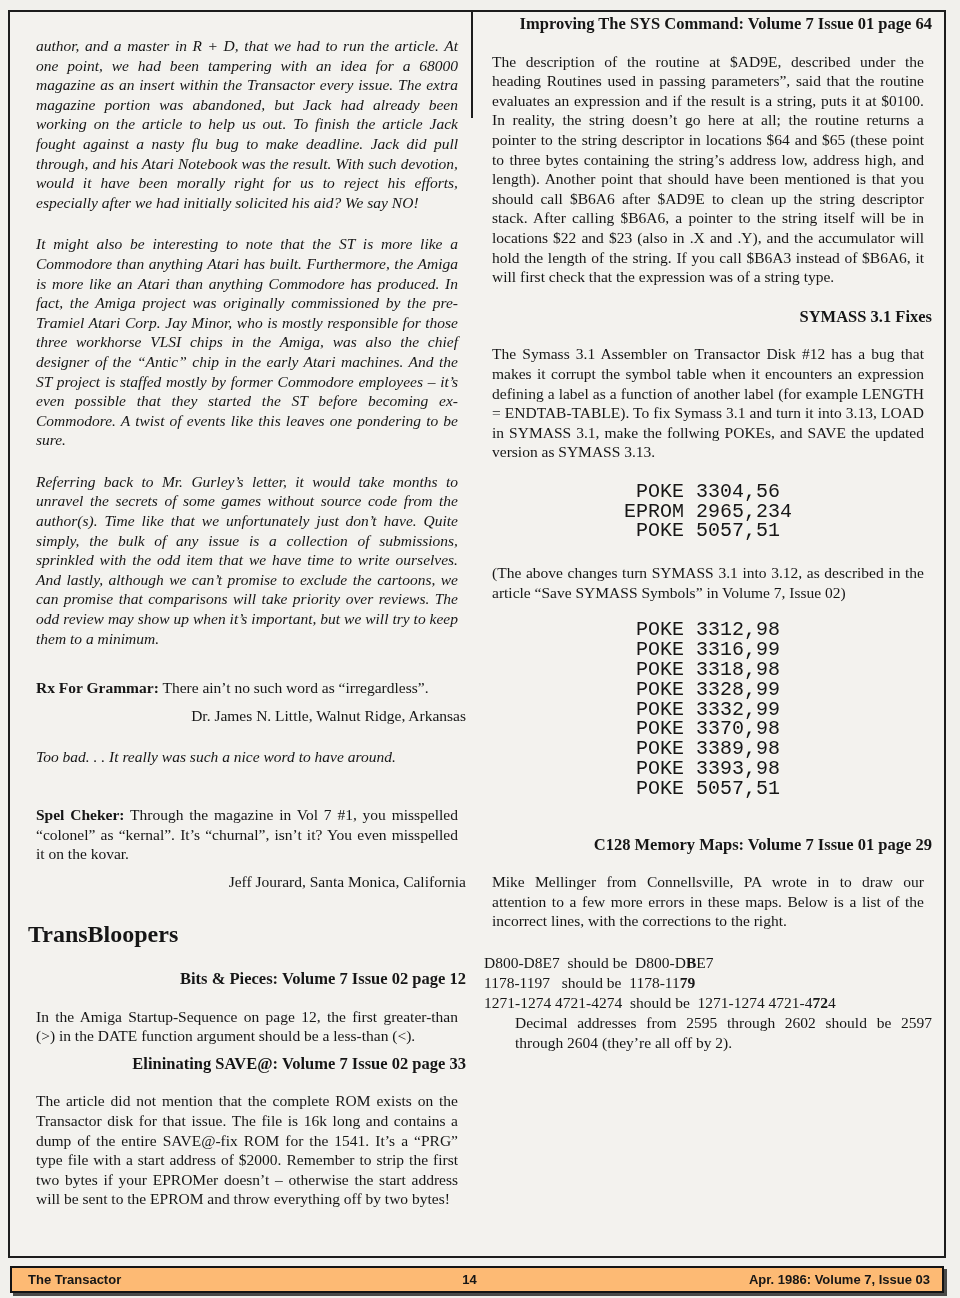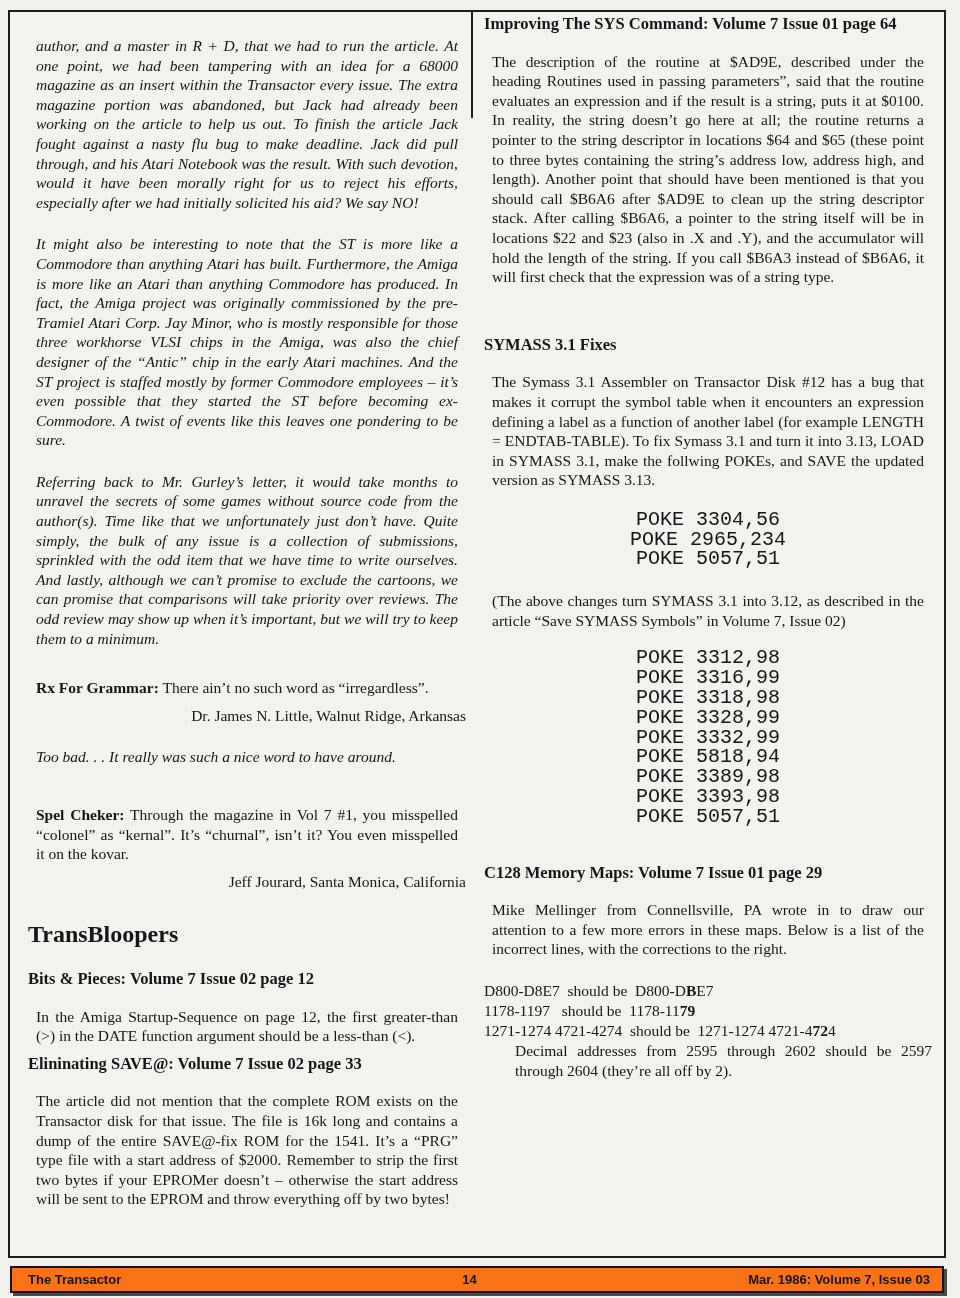--- a/index.html
+++ b/index.html
@@ -39,21 +39,21 @@
 
   .mt-sm { margin-top: 18px; }
   .mt-md { margin-top: 22px; }
   .mt-lg { margin-top: 30px; }
   .mt-xl { margin-top: 40px; }
 
   .section-heading {
     font-weight: bold;
     font-size: 16.5px;
     margin: 0;
-    text-align: left;
+    text-align: right;
   }
   .inline-label { font-weight: bold; }
   .attribution { text-align: right; margin: 0; }
 
   .bloopers-title {
     font-weight: bold;
     font-size: 24px;
     margin: 34px 0 0 0;
   }
 
@@ -69,21 +69,21 @@
     margin: 0;
     line-height: 20px;
   }
   .corrections b { font-weight: bold; }
 
   .footer-bar {
     position: absolute;
     left: 10px; top: 1266px;
     width: 930px; height: 23px;
     border: 2px solid #141414;
-    background: #f97316;
+    background: #fdba74;
     box-shadow: 3px 3px 0 #4a4a48;
     font-family: "Liberation Sans", "DejaVu Sans", sans-serif;
     font-weight: bold;
     font-size: 13px;
     display: flex;
     align-items: center;
   }
   .footer-left  { position: absolute; left: 16px; }
   .footer-center{ position: absolute; left: 0; right: 15px; text-align: center; }
   .footer-right { position: absolute; right: 12px; }
@@ -113,51 +113,51 @@
   <p class="para mt-sm">In the Amiga Startup-Sequence on page 12, the first greater-than (&gt;) in the DATE function argument should be a less-than (&lt;).</p>
 
   <h2 class="section-heading mt-xl">Elininating SAVE@: Volume 7 Issue 02 page 33</h2>
   <p class="para mt-sm">The article did not mention that the complete ROM exists on the Transactor disk for that issue. The file is 16k long and contains a dump of the entire SAVE@-fix ROM for the 1541. It’s a “PRG” type file with a start address of $2000. Remember to strip the first two bytes if your EPROMer doesn’t – otherwise the start address will be sent to the EPROM and throw everything off by two bytes!</p>
 </div>
 
 <div class="col col-right">
   <h2 class="section-heading">Improving The SYS Command: Volume 7 Issue 01 page 64</h2>
   <p class="para mt-sm">The description of the routine at $AD9E, described under the heading Routines used in passing parameters”, said that the routine evaluates an expression and if the result is a string, puts it at $0100. In reality, the string doesn’t go here at all; the routine returns a pointer to the string descriptor in locations $64 and $65 (these point to three bytes containing the string’s address low, address high, and length). Another point that should have been mentioned is that you should call $B6A6 after $AD9E to clean up the string descriptor stack. After calling $B6A6, a pointer to the string itself will be in locations $22 and $23 (also in .X and .Y), and the accumulator will hold the length of the string. If you call $B6A3 instead of $B6A6, it will first check that the expression was of a string type.</p>
 
-  <h2 class="section-heading" style="margin-top:48px;">SYMASS 3.1 Fixes</h2>
+  <h2 class="section-heading" style="margin-top:20px;">SYMASS 3.1 Fixes</h2>
   <p class="para mt-sm">The Symass 3.1 Assembler on Transactor Disk #12 has a bug that makes it corrupt the symbol table when it encounters an expression defining a label as a function of another label (for example LENGTH = ENDTAB-TABLE). To fix Symass 3.1 and turn it into 3.13, LOAD in SYMASS 3.1, make the follwing POKEs, and SAVE the updated version as SYMASS 3.13.</p>
 
   <div class="code-block">
     <div>POKE 3304,56</div>
-    <div>POKE 2965,234</div>
+    <div>EPROM 2965,234</div>
     <div>POKE 5057,51</div>
   </div>
 
   <p class="para mt-md">(The above changes turn SYMASS 3.1 into 3.12, as described in the article “Save SYMASS Symbols” in Volume 7, Issue 02)</p>
 
   <div class="code-block" style="margin-top:18px;">
     <div>POKE 3312,98</div>
     <div>POKE 3316,99</div>
     <div>POKE 3318,98</div>
     <div>POKE 3328,99</div>
     <div>POKE 3332,99</div>
-    <div>POKE 5818,94</div>
+    <div>POKE 3370,98</div>
     <div>POKE 3389,98</div>
     <div>POKE 3393,98</div>
     <div>POKE 5057,51</div>
   </div>
 
   <h2 class="section-heading" style="margin-top:36px;">C128 Memory Maps: Volume 7 Issue 01 page 29</h2>
   <p class="para mt-sm">Mike Mellinger from Connellsville, PA wrote in to draw our attention to a few more errors in these maps. Below is a list of the incorrect lines, with the corrections to the right.</p>
 
   <div class="corrections mt-md">
     <div class="correction-line"><span>D800-D8E7  should be  D800-D</span><b>B</b><span>E7</span></div>
     <div class="correction-line"><span>1178-1197   should be  1178-11</span><b>79</b></div>
     <div class="correction-line"><span>1271-1274 4721-4274  should be  1271-1274 4721-4</span><b>72</b><span>4</span></div>
     <div class="correction-line para" style="white-space:normal; text-align:justify;margin-left:31px;"><span>Decimal addresses from 2595 through 2602 should be 2597 through 2604 (they’re all off by 2).</span></div>
   </div>
 </div>
 
 <div class="footer-bar">
   <span class="footer-left">The Transactor</span>
   <span class="footer-center">14</span>
-  <span class="footer-right">Mar. 1986: Volume 7, Issue 03</span>
+  <span class="footer-right">Apr. 1986: Volume 7, Issue 03</span>
 </div>
 
 </body></html>

